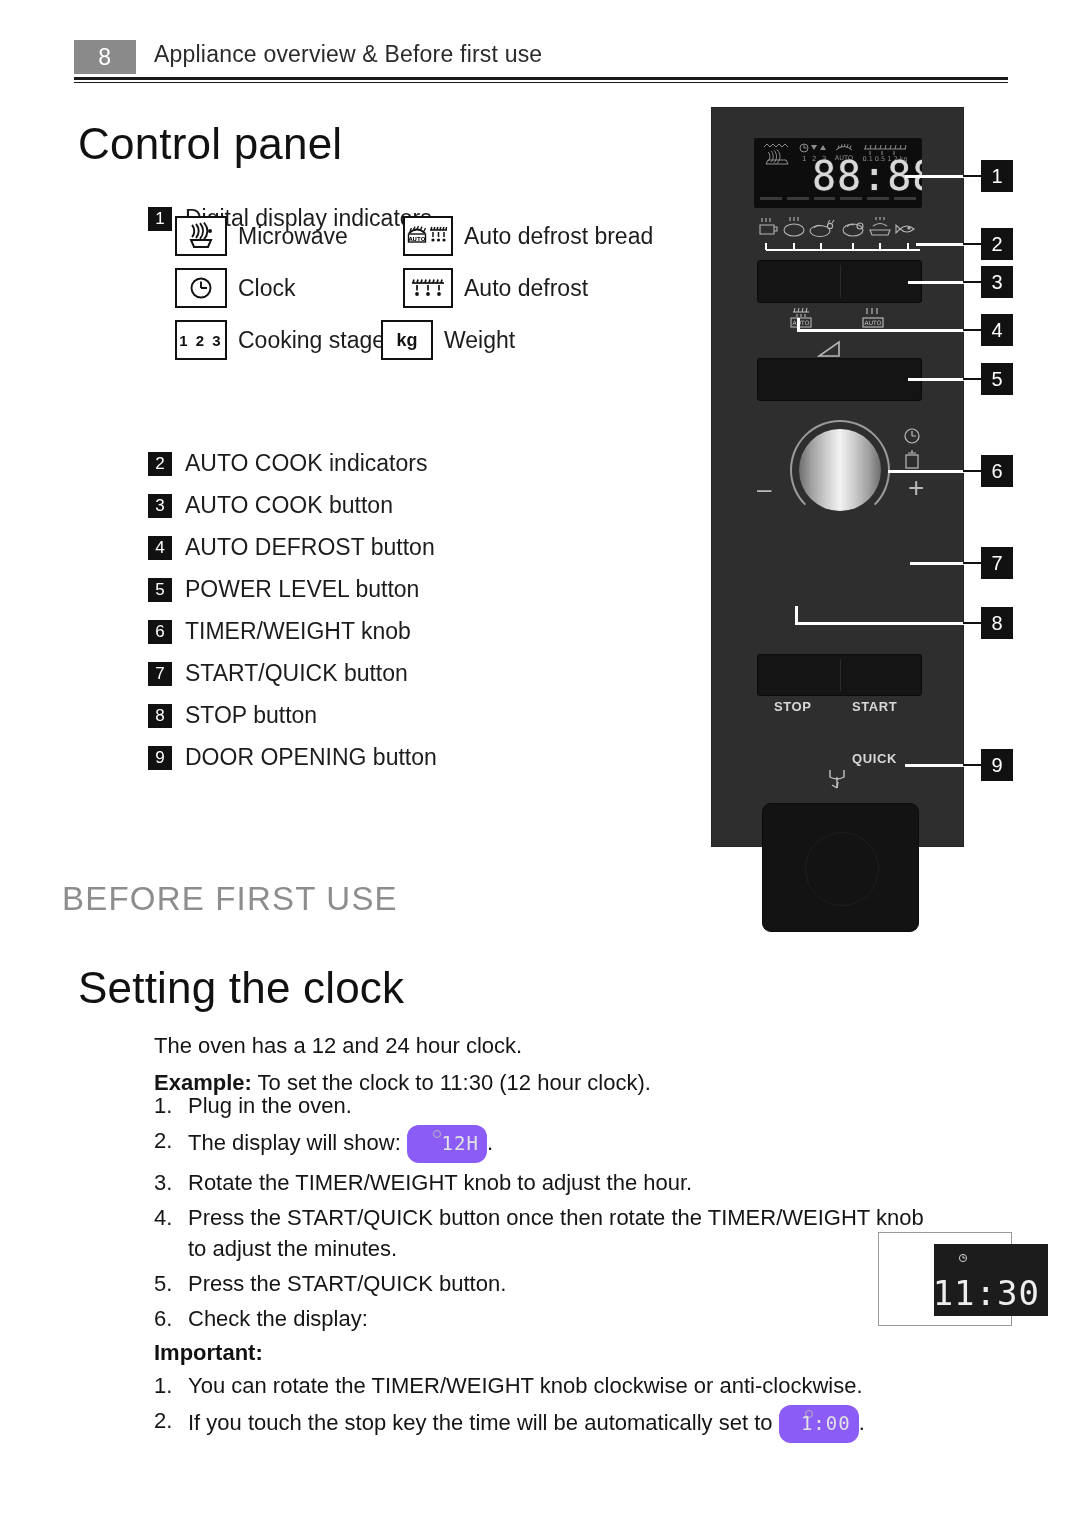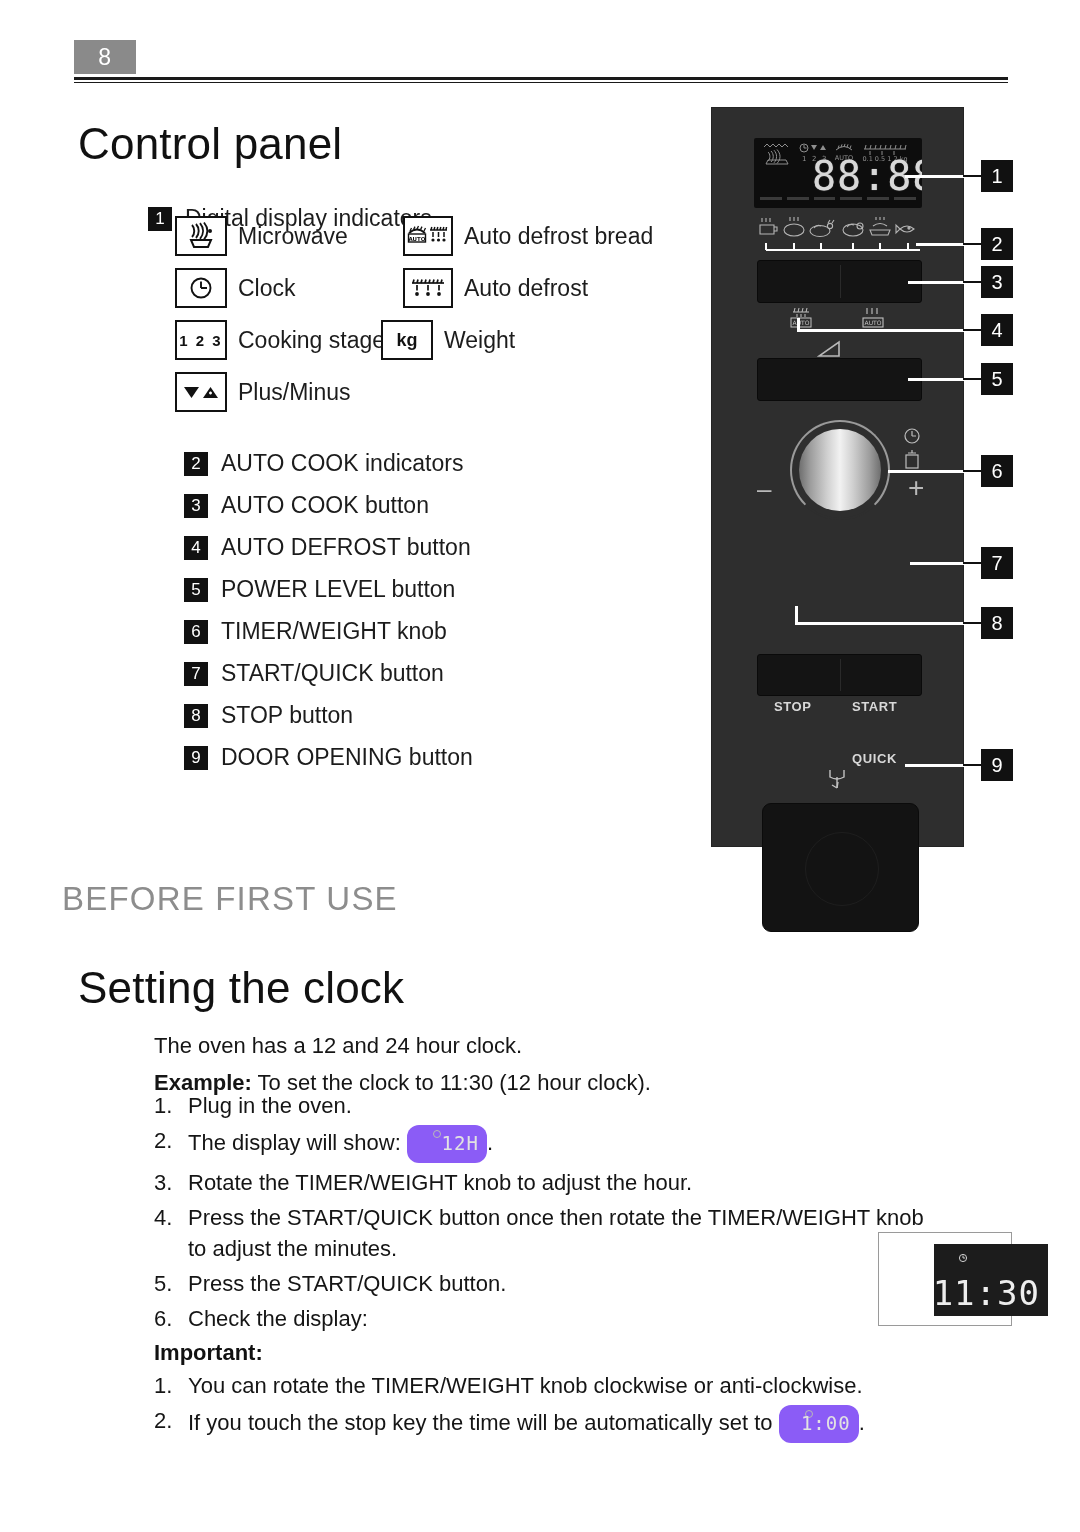--- a/index.html
+++ b/index.html
@@ -72,21 +72,21 @@
     display:flex;align-items:center;justify-content:center;
     box-sizing:border-box;flex:none;
   }
   .ibox.small{width:50px;height:40px;}
   .ilabel{font-size:23px;color:#1c1c1c;margin-left:11px;white-space:nowrap;}
   .stages{font-size:15px;font-weight:bold;letter-spacing:2px;}
   .kgtxt{font-size:18px;font-weight:bold;}
 
   
   .numlist{position:absolute;left:148px;top:450px;width:520px;}
-  .nrow{height:42px;margin-left:36px;}
+  .nrow{height:42px;}
 
   
   .panel{
     position:absolute;left:711px;top:107px;width:253px;height:740px;
     background:#2e2e2e;
     border:1px solid #242424;
     box-sizing:border-box;
   }
   .panel-inner{position:absolute;inset:0;}
 
@@ -209,20 +209,21 @@
     font-size:34px;color:#ededed;letter-spacing:1px;line-height:34px;
   }
 </style>
 </head>
 <body>
 
 <div class="page">
 
   <div class="header">
     <div class="pagenum">8</div>
+    <div class="headtext">Appliance overview &amp; Before first use</div>
   </div>
   <div class="headrule"></div>
   <div class="headrule2"></div>
 
   <h1 class="title" id="control-panel-title">Control panel</h1>
 
   <div class="legend">
     <div class="lrow">
       <span class="badge">1</span><span class="ltext">Digital display indicators</span>
     </div>
@@ -308,32 +309,20 @@
         <div class="ilabel">Cooking stages</div>
       </div>
       <div class="icell right" style="left:206px">
         <div class="ibox">
           <span class="kgtxt">kg</span>
         </div>
         <div class="ilabel">Weight</div>
       </div>
     </div>
 
-    <div class="igrow">
-      <div class="icell left">
-        <div class="ibox">
-          <svg width="42" height="22" viewBox="0 0 42 22">
-            <path d="M4 6 L19 6 L11.5 17 Z" fill="#111"></path>
-            <path d="M23 17 L38 17 L30.5 6 Z" fill="#111"></path>
-            <path d="M29 12 h3 M30.5 10.5 v3" stroke="#fff" stroke-width="1.4"></path>
-          </svg>
-        </div>
-        <div class="ilabel">Plus/Minus</div>
-      </div>
-    </div>
   </div>
 
   <div class="numlist">
     <div class="nrow"><span class="badge">2</span><span class="ltext">AUTO COOK indicators</span></div>
     <div class="nrow"><span class="badge">3</span><span class="ltext">AUTO COOK button</span></div>
     <div class="nrow"><span class="badge">4</span><span class="ltext">AUTO DEFROST button</span></div>
     <div class="nrow"><span class="badge">5</span><span class="ltext">POWER LEVEL button</span></div>
     <div class="nrow"><span class="badge">6</span><span class="ltext">TIMER/WEIGHT knob</span></div>
     <div class="nrow"><span class="badge">7</span><span class="ltext">START/QUICK button</span></div>
     <div class="nrow"><span class="badge">8</span><span class="ltext">STOP button</span></div>

